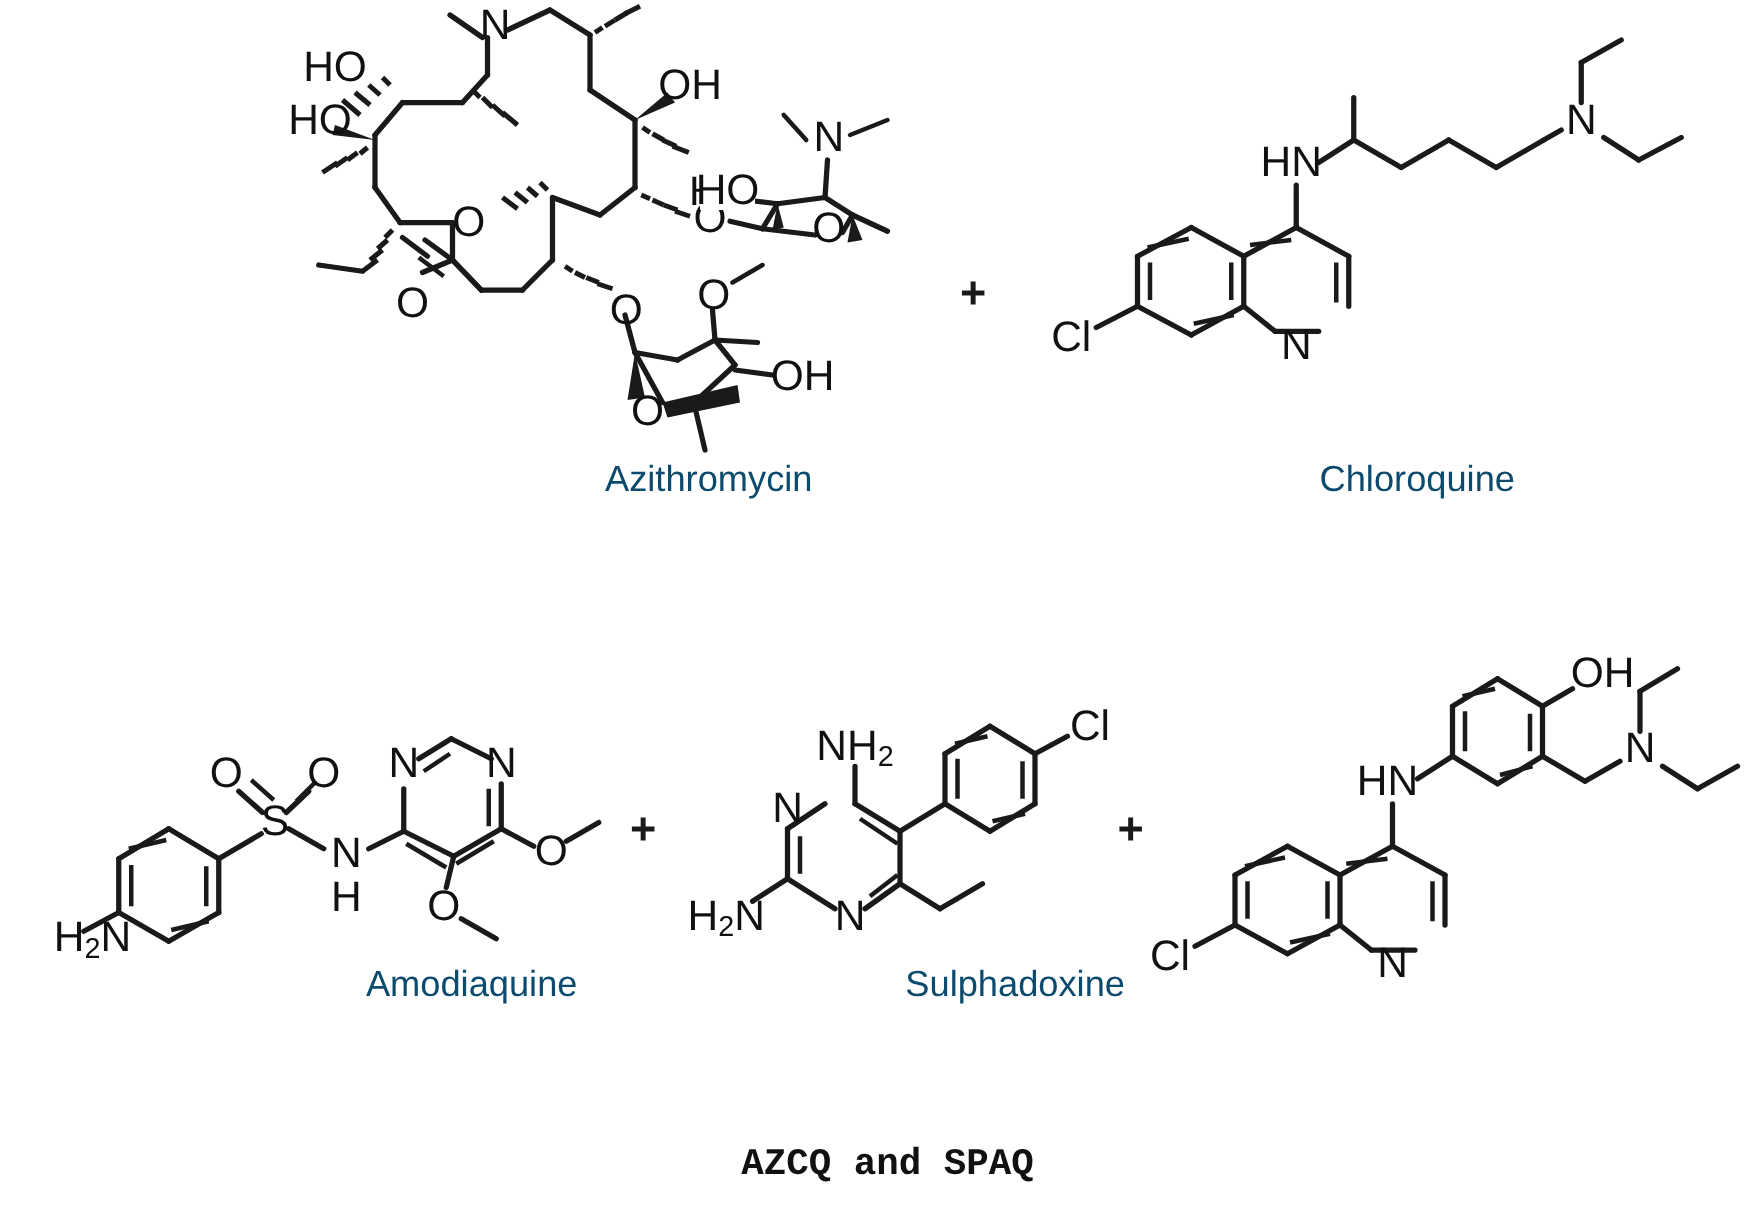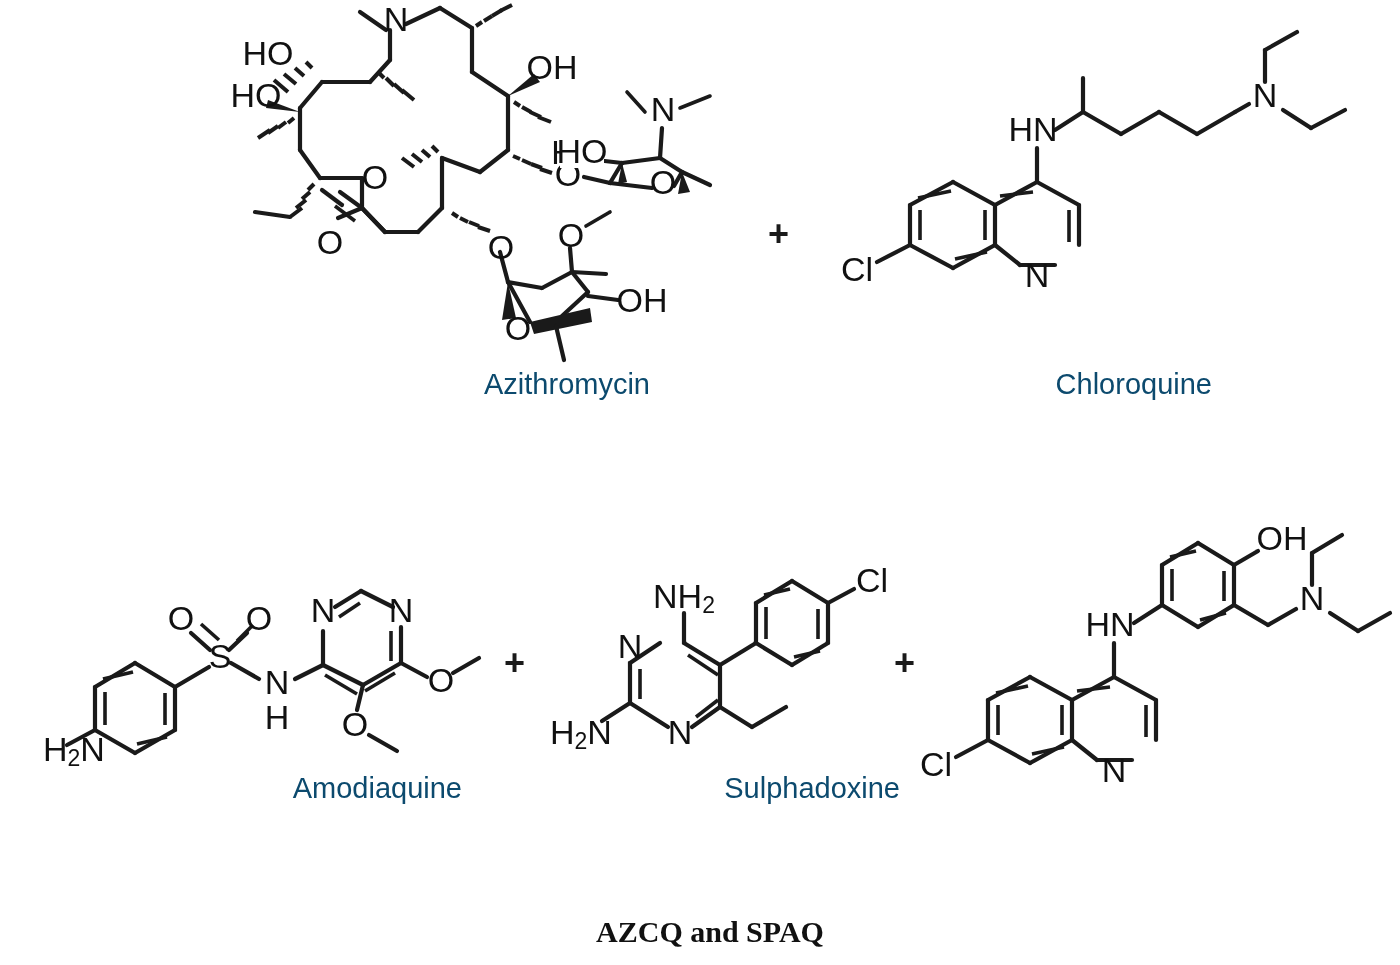--- a/index.html
+++ b/index.html
@@ -34,21 +34,21 @@
     font-family: "Liberation Sans", sans-serif;
     font-size: 29px;
     font-weight: 400;
     color: #0c4a6e;
     letter-spacing: 0px;
     white-space: nowrap;
   }
   .figure-caption {
     position: absolute;
     text-align: center;
-    font-family: Liberation Serif, serif;
+    font-family: Liberation Mono, monospace;
     font-size: 30px;
     font-weight: 700;
     color: #111111;
     white-space: nowrap;
   }
   .plus {
     position: absolute;
     font-family: "Liberation Sans", sans-serif;
     font-size: 36px;
     font-weight: 700;

